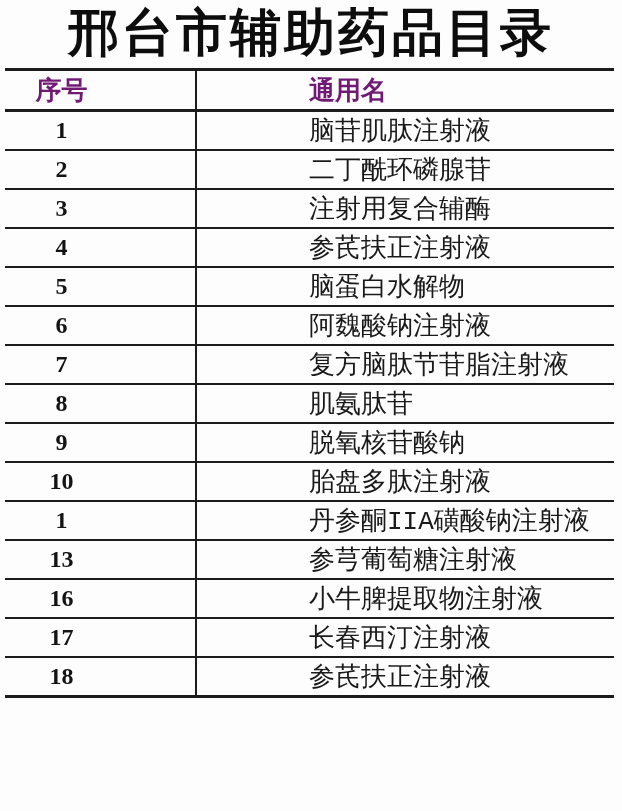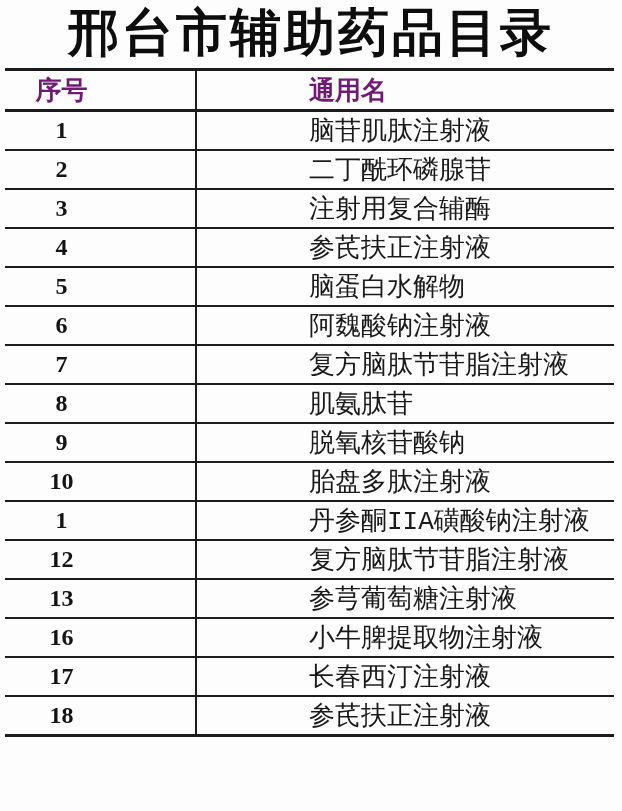--- a/index.html
+++ b/index.html
@@ -137,24 +137,20 @@
         </tr>
         <tr>
           <td class="cell-no">10</td>
           <td class="cell-name">胎盘多肽注射液</td>
         </tr>
         <tr>
           <td class="cell-no">1</td>
           <td class="cell-name">丹参酮IIA磺酸钠注射液</td>
         </tr>
         <tr>
-          <td class="cell-no">12</td>
-          <td class="cell-name">复方脑肽节苷脂注射液</td>
-        </tr>
-        <tr>
           <td class="cell-no">13</td>
           <td class="cell-name">参芎葡萄糖注射液</td>
         </tr>
         <tr>
           <td class="cell-no">16</td>
           <td class="cell-name">小牛脾提取物注射液</td>
         </tr>
         <tr>
           <td class="cell-no">17</td>
           <td class="cell-name">长春西汀注射液</td>

